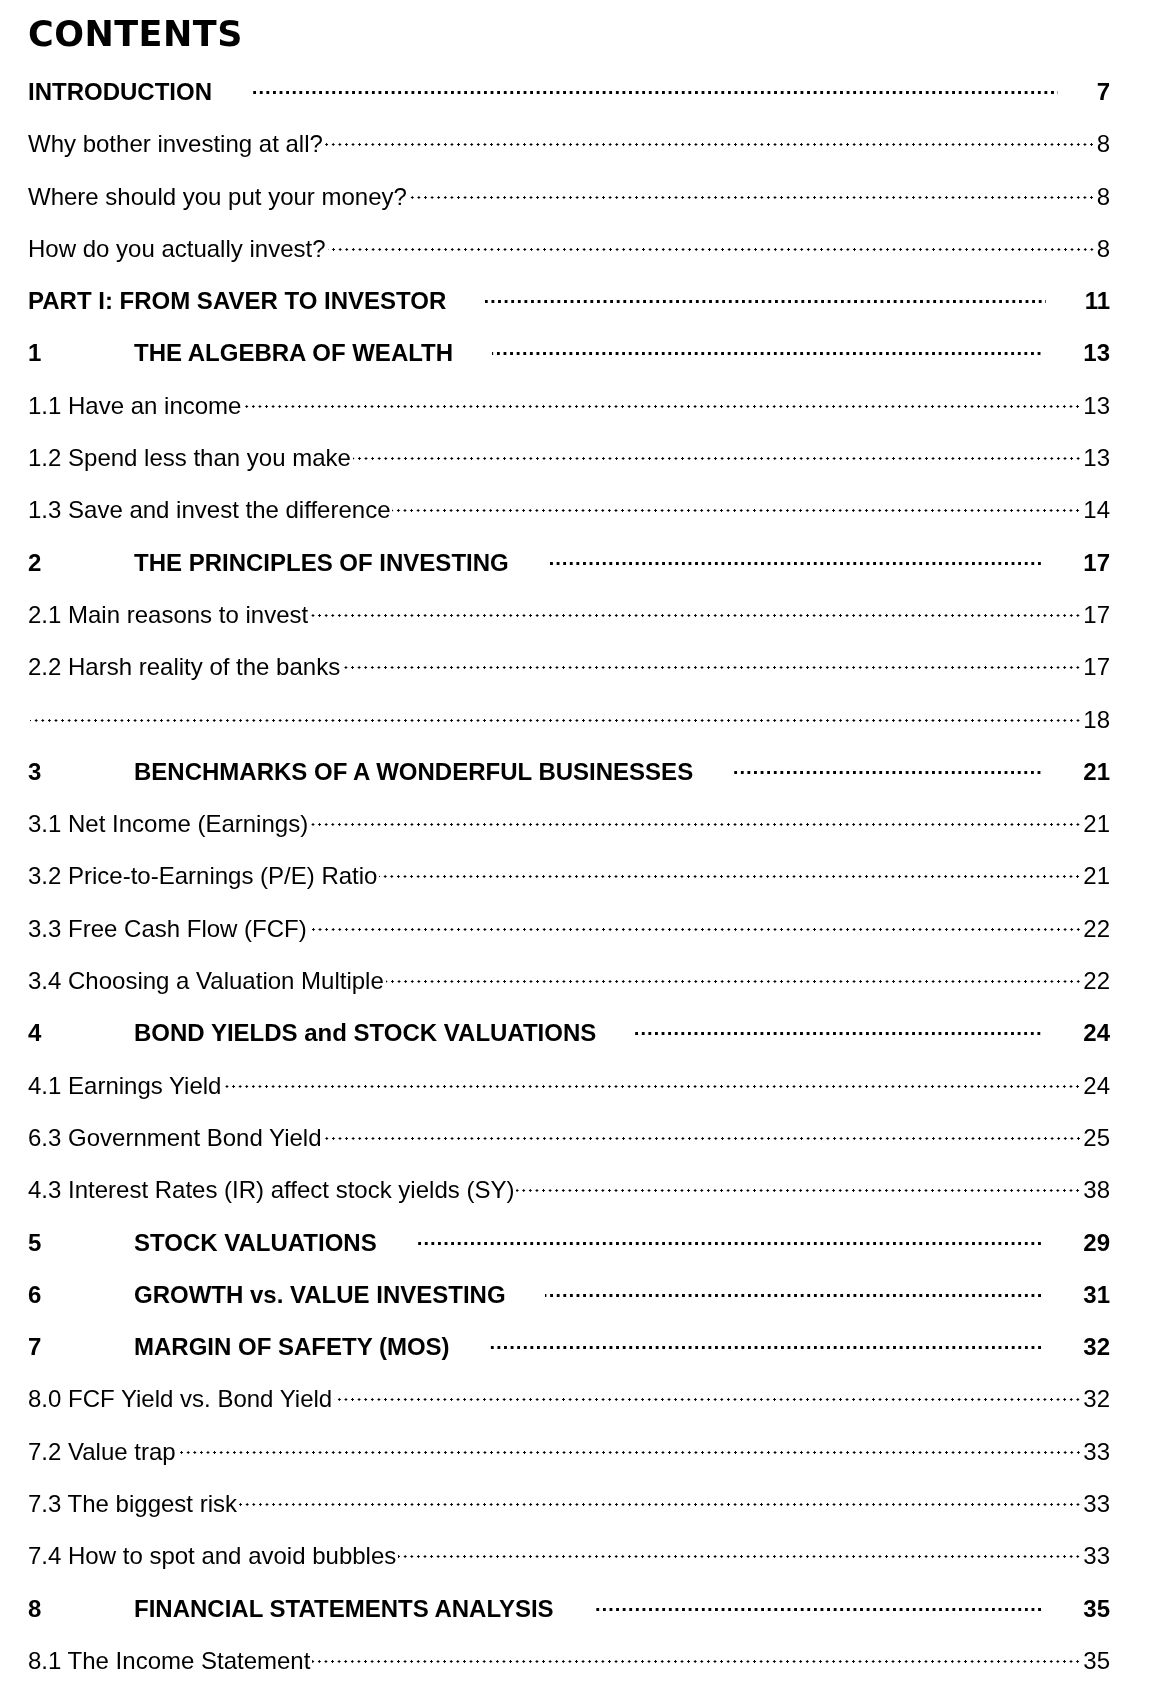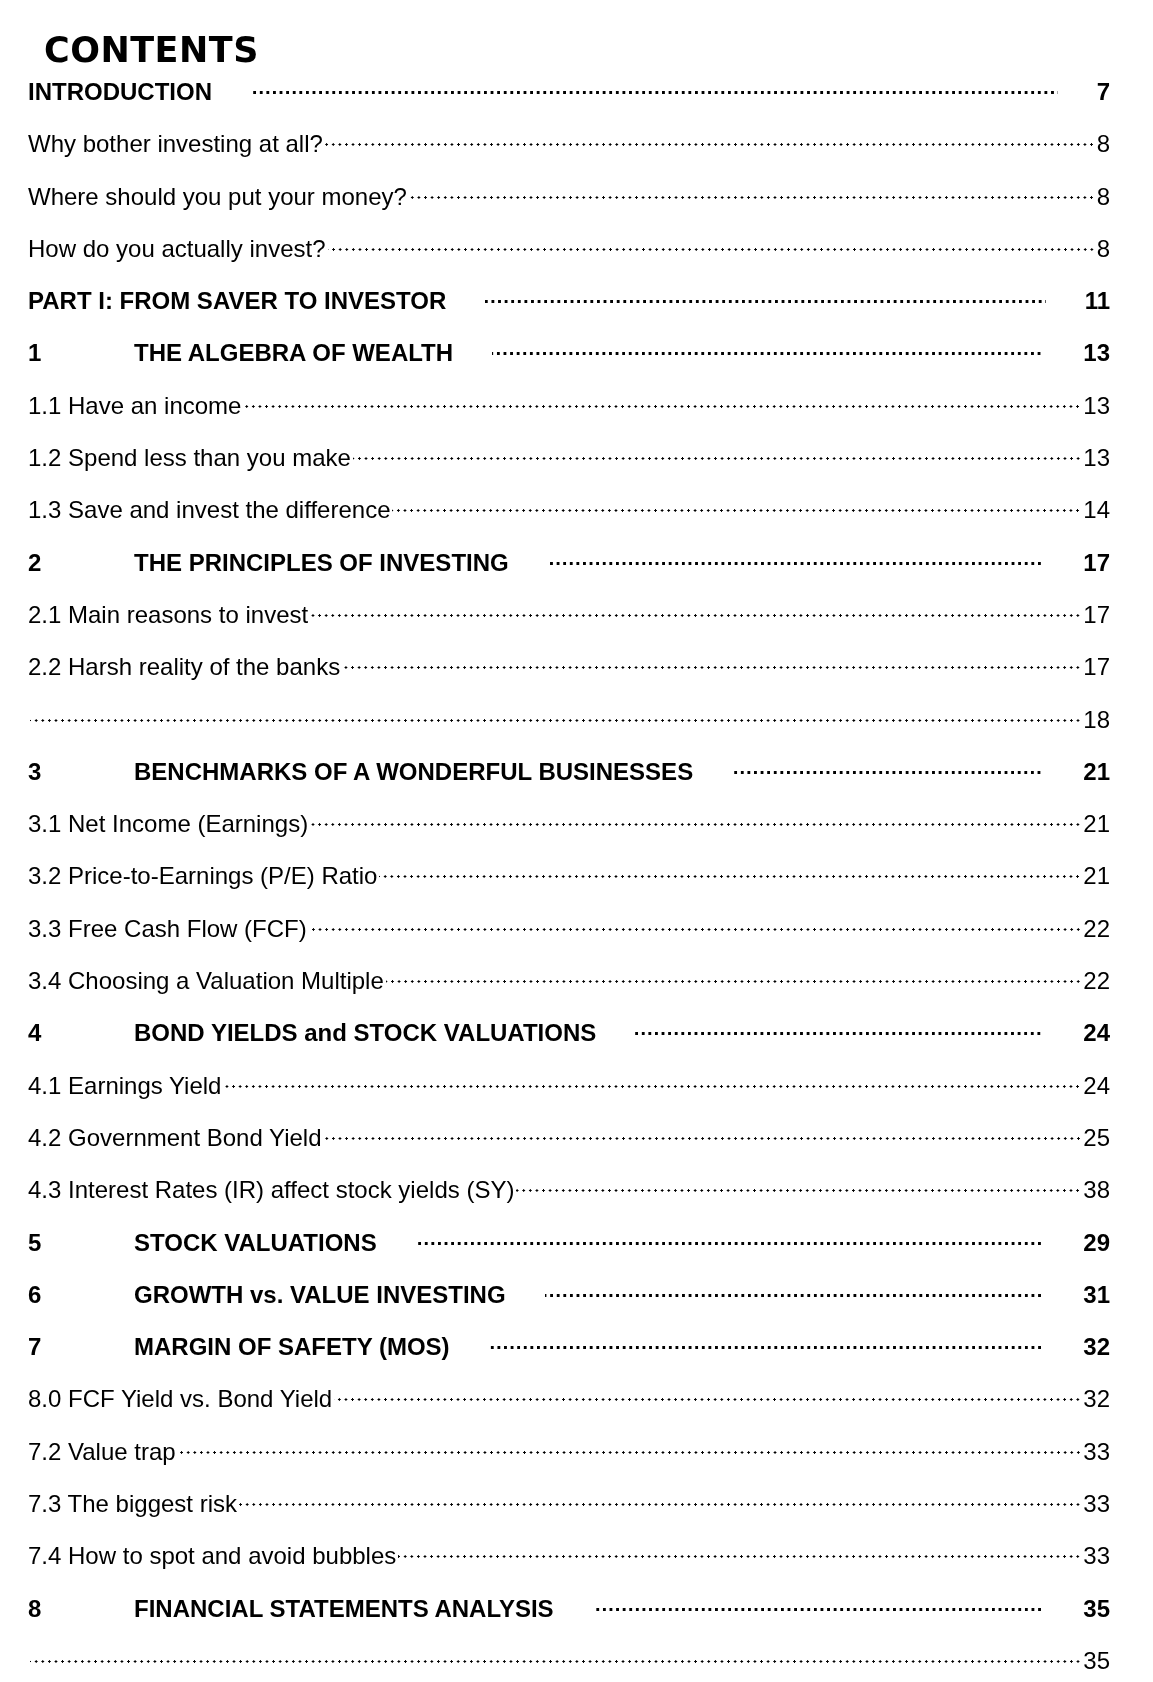--- a/index.html
+++ b/index.html
@@ -3,21 +3,21 @@
 <meta charset="utf-8">
 <style>
   html, body { margin: 0; padding: 0; background: #ffffff; }
   body {
     width: 1153px; height: 1682px; overflow: hidden; position: relative;
     font-family: "Liberation Sans", sans-serif; color: #000;
   }
   .title {
     position: absolute; left: 28px; top: 14px;
     font-family: "DejaVu Sans", sans-serif; font-weight: bold;
-    font-size: 35px; letter-spacing: 0.5px; margin: 16px;
+    font-size: 35px; letter-spacing: 0.5px; margin: 0;
   }
   .toc { position: absolute; left: 28px; top: 66px; width: 1082px; }
   .row {
     display: flex; align-items: baseline; height: 52.3px;
     font-size: 24px; line-height: 30px; padding-top: 4px; box-sizing: border-box;
     cursor: pointer;
   }
   .row.bold { font-weight: bold; gap: 37px; }
   .num { width: 69px; flex: none; }
   .label { white-space: nowrap; flex: none; }
@@ -140,21 +140,21 @@
       <span class="label">BOND YIELDS and STOCK VALUATIONS</span>
       <span class="leader"></span>
       <span class="page">24</span>
     </div>
     <div class="row">
       <span class="label">4.1 Earnings Yield</span>
       <span class="leader"></span>
       <span class="page">24</span>
     </div>
     <div class="row">
-      <span class="label">4.2 Government Bond Yield</span>
+      <span class="label">6.3 Government Bond Yield</span>
       <span class="leader"></span>
       <span class="page">25</span>
     </div>
     <div class="row">
       <span class="label">4.3 Interest Rates (IR) affect stock yields (SY)</span>
       <span class="leader"></span>
       <span class="page">38</span>
     </div>
     <div class="row bold">
       <span class="num">5</span>
@@ -194,16 +194,17 @@
       <span class="leader"></span>
       <span class="page">33</span>
     </div>
     <div class="row bold">
       <span class="num">8</span>
       <span class="label">FINANCIAL STATEMENTS ANALYSIS</span>
       <span class="leader"></span>
       <span class="page">35</span>
     </div>
     <div class="row">
+      <span class="label">8.1 The Income Statement</span>
       <span class="leader"></span>
       <span class="page">35</span>
     </div>
   </div>
 
 </body></html>

